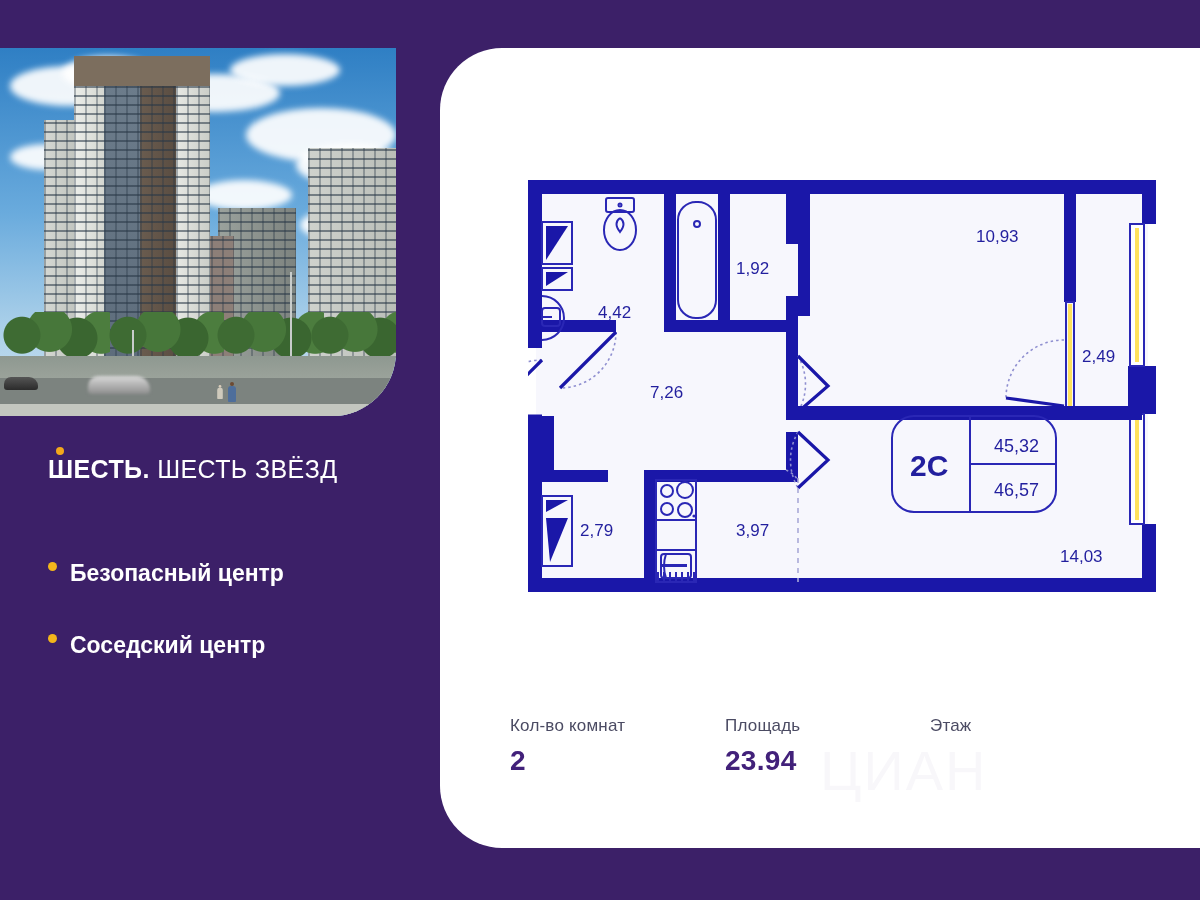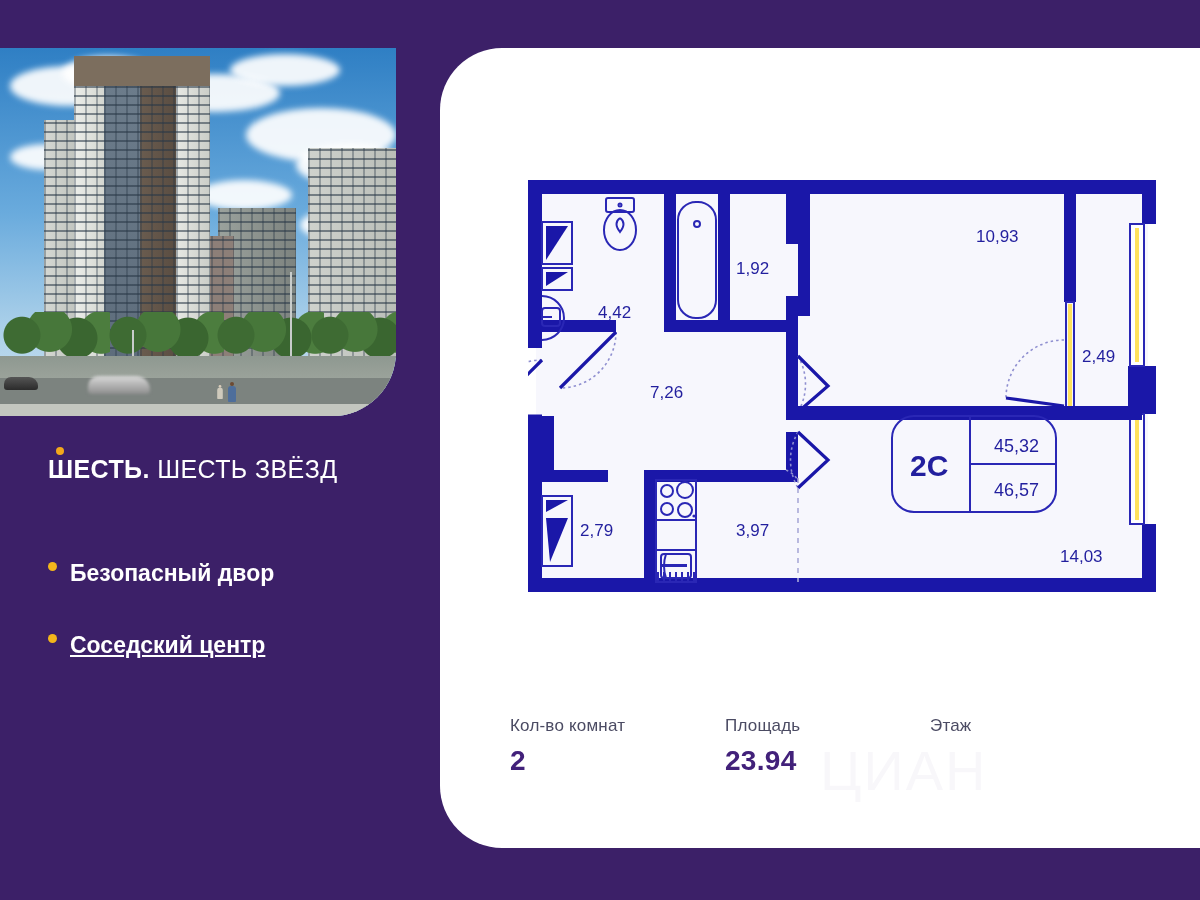--- a/index.html
+++ b/index.html
@@ -120,21 +120,21 @@
     white-space: nowrap;
   }
   .feature .bullet {
     position: absolute;
     left: -22px; top: 2px;
     width: 9px; height: 9px;
     border-radius: 50%;
     background: #f3b61b;
   }
   #feature-0 { left: 70px; top: 560px; }
-  #feature-1 { left: 70px; top: 632px; text-decoration: underline; }
+  #feature-1 { left: 70px; top: 632px; }
 
   
   #card {
     position: absolute;
     left: 440px; top: 48px;
     width: 760px; height: 800px;
     background: #ffffff;
     border-top-left-radius: 62px;
     border-bottom-left-radius: 62px;
     overflow: hidden;
@@ -260,21 +260,21 @@
     </div>
   </div>
 
   <div id="brand-dot"></div>
   <div id="brand">
     <span class="strong">ШЕСТЬ</span><span class="strong">.</span><span class="light"> ШЕСТЬ ЗВЁЗД</span>
   </div>
 
   <div class="feature" id="feature-0">
     <span class="bullet"></span>
-    <span>Безопасный двор</span>
+    <span>Безопасный центр</span>
   </div>
   <div class="feature" id="feature-1">
     <span class="bullet"></span>
     <span>Соседский центр</span>
   </div>
 </div>
 
 <div id="card">
 
   <div id="plan-wrap">

